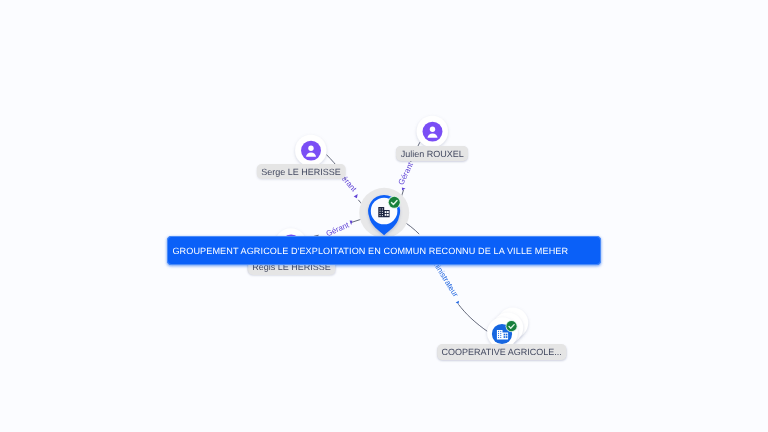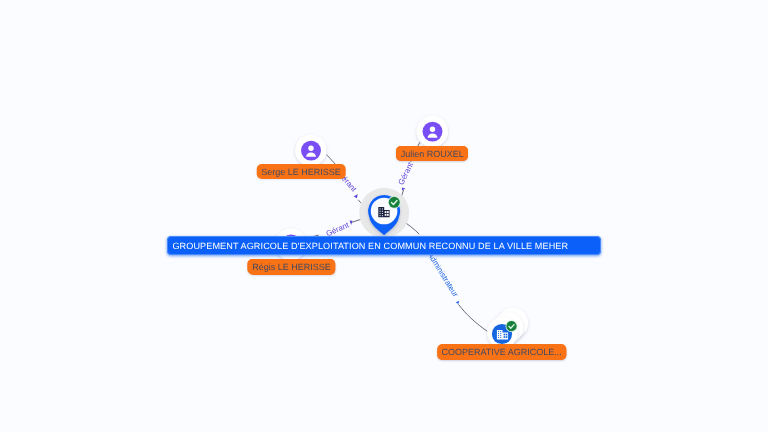--- a/index.html
+++ b/index.html
@@ -6,41 +6,41 @@
   html,body{margin:0;padding:0;}
   body{width:768px;height:432px;overflow:hidden;background:#fbfcff;
        font-family:"Liberation Sans",sans-serif;
        -webkit-font-smoothing:antialiased;text-rendering:geometricPrecision;}
   #stage{position:relative;width:768px;height:432px;background:#fbfcff;overflow:hidden;}
   svg.layer{position:absolute;left:0;top:0;width:768px;height:432px;pointer-events:none;}
   #labels{position:absolute;left:0;top:0;width:768px;height:432px;}
 
   .node-label{
     position:absolute;
-    background:#f97316;
+    background:#e5e5e5;
     color:#434960;
     font-size:9.0px;
     line-height:10px;
     height:15.4px;
     display:flex;
     align-items:center;
     padding:0 4.5px;
     border-radius:5px;
     white-space:nowrap;
     transform:translate3d(-50%,0,0);
     box-shadow:0 1px 2px rgba(120,130,160,0.18);
   }
   .node-label.selected{
     background:#0a60f8;
     color:#ffffff;
     border:1px solid #4b8bf8;
     border-radius:4px;
     font-size:9.1px;
     letter-spacing:0.1px;
-    height:19px;
+    height:29px;
     padding:0 4.4px;
     box-shadow:0 1px 3px rgba(16,98,239,0.35);
     justify-content:flex-start;
     width:434px;
     box-sizing:border-box;
   }
 </style>
 </head>
 <body>
 

